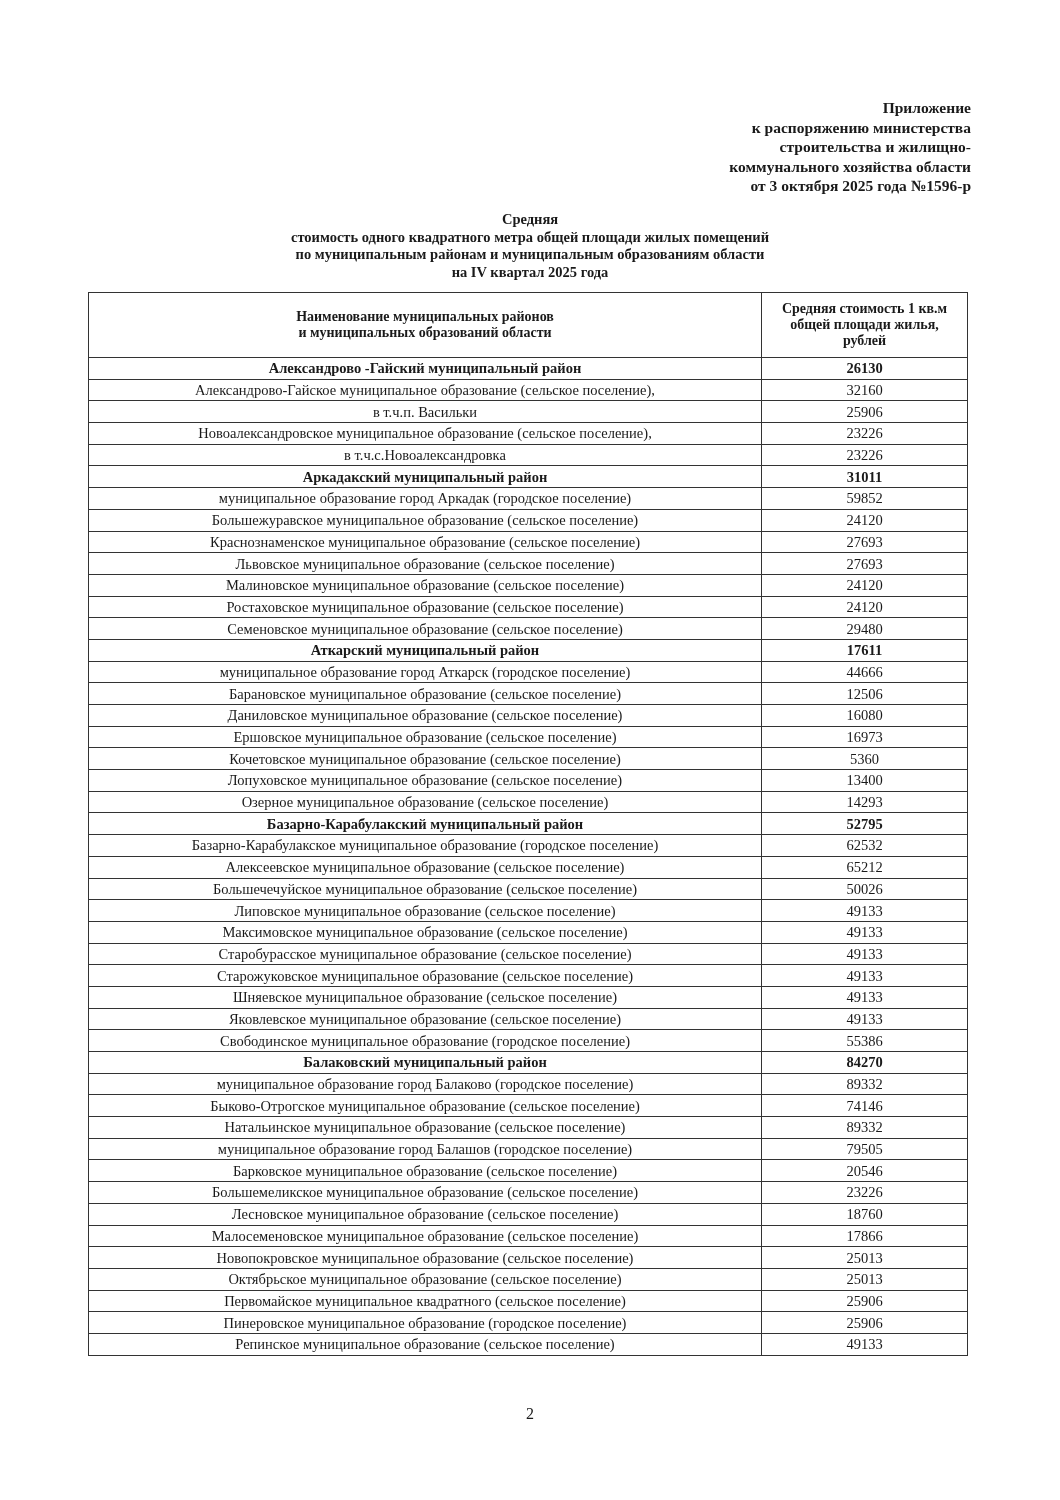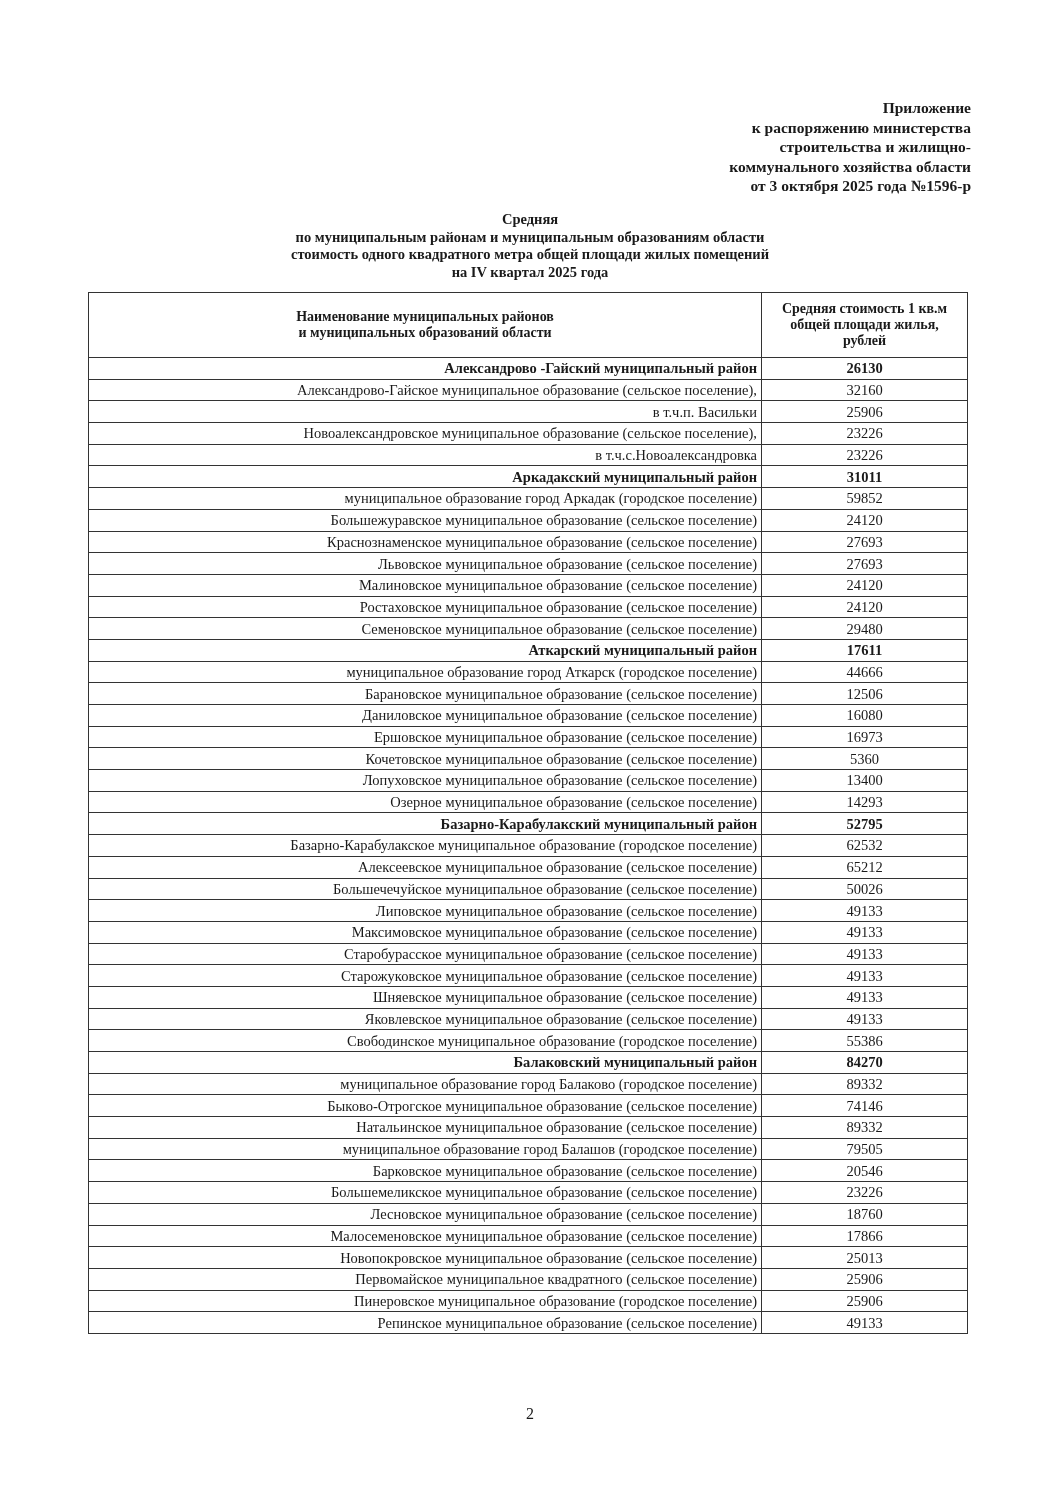--- a/index.html
+++ b/index.html
@@ -5,42 +5,42 @@
   html, body { margin: 0; padding: 0; background: #ffffff; }
   body { width: 1060px; height: 1500px; position: relative; font-family: "Liberation Serif", "DejaVu Serif", serif; color: #1a1a1a; }
   .appendix { position: absolute; right: 89px; top: 98px; text-align: right; font-size: 15.5px; line-height: 19.5px; }
   .appendix div { white-space: nowrap; font-weight: bold; }
   .title { position: absolute; left: 0; width: 1060px; top: 211px; text-align: center; font-weight: bold; font-size: 14.5px; line-height: 17.5px; }
   table.main { position: absolute; left: 88px; top: 292px; width: 879px; border-collapse: collapse; font-size: 14.5px; table-layout: fixed; }
   table.main td, table.main th { border: 1px solid #333; padding: 0 4px; height: 20.7px; line-height: 20px; }
   table.main th { font-weight: bold; font-size: 14px; line-height: 16px; height: 64px; }
   th.name-h { text-align: center; }
   th.val-h { text-align: center; }
-  td.name { text-align: right; white-space: nowrap; overflow: hidden; margin-top: 36px; }
+  td.name { text-align: center; white-space: nowrap; overflow: hidden; margin-top: 36px; }
   td.val { text-align: center; margin-top: 6px; }
   tr.district td { font-weight: bold; }
   col.c1 { width: 673px; }
   col.c2 { width: 206px; }
   .page-num { position: absolute; left: 0; width: 1060px; top: 1405px; text-align: center; font-size: 16px; }
 </style>
 </head>
 <body>
 
 <div class="appendix">
   <div>Приложение</div>
   <div>к распоряжению министерства</div>
   <div>строительства и жилищно-</div>
   <div>коммунального хозяйства области</div>
   <div>от 3 октября 2025 года №1596-р</div>
 </div>
 
 <div class="title">
   <div>Средняя</div>
+  <div>стоимость одного квадратного метра общей площади жилых помещений</div>
   <div>по муниципальным районам и муниципальным образованиям области</div>
-  <div>стоимость одного квадратного метра общей площади жилых помещений</div>
   <div>на IV квартал 2025 года</div>
 </div>
 
 <table class="main">
   <colgroup>
       <col class="c1">
       <col class="c2">
     </colgroup>
   <thead>
     <tr>
@@ -218,20 +218,24 @@
       </tr>
       <tr class="">
         <td class="name">Малосеменовское муниципальное образование (сельское поселение)</td>
         <td class="val">17866</td>
       </tr>
       <tr class="">
         <td class="name">Новопокровское муниципальное образование (сельское поселение)</td>
         <td class="val">25013</td>
       </tr>
       <tr class="">
+        <td class="name">Октябрьское муниципальное образование (сельское поселение)</td>
+        <td class="val">25013</td>
+      </tr>
+      <tr class="">
         <td class="name">Первомайское муниципальное квадратного (сельское поселение)</td>
         <td class="val">25906</td>
       </tr>
       <tr class="">
         <td class="name">Пинеровское муниципальное образование (городское поселение)</td>
         <td class="val">25906</td>
       </tr>
       <tr class="">
         <td class="name">Репинское муниципальное образование (сельское поселение)</td>
         <td class="val">49133</td>

